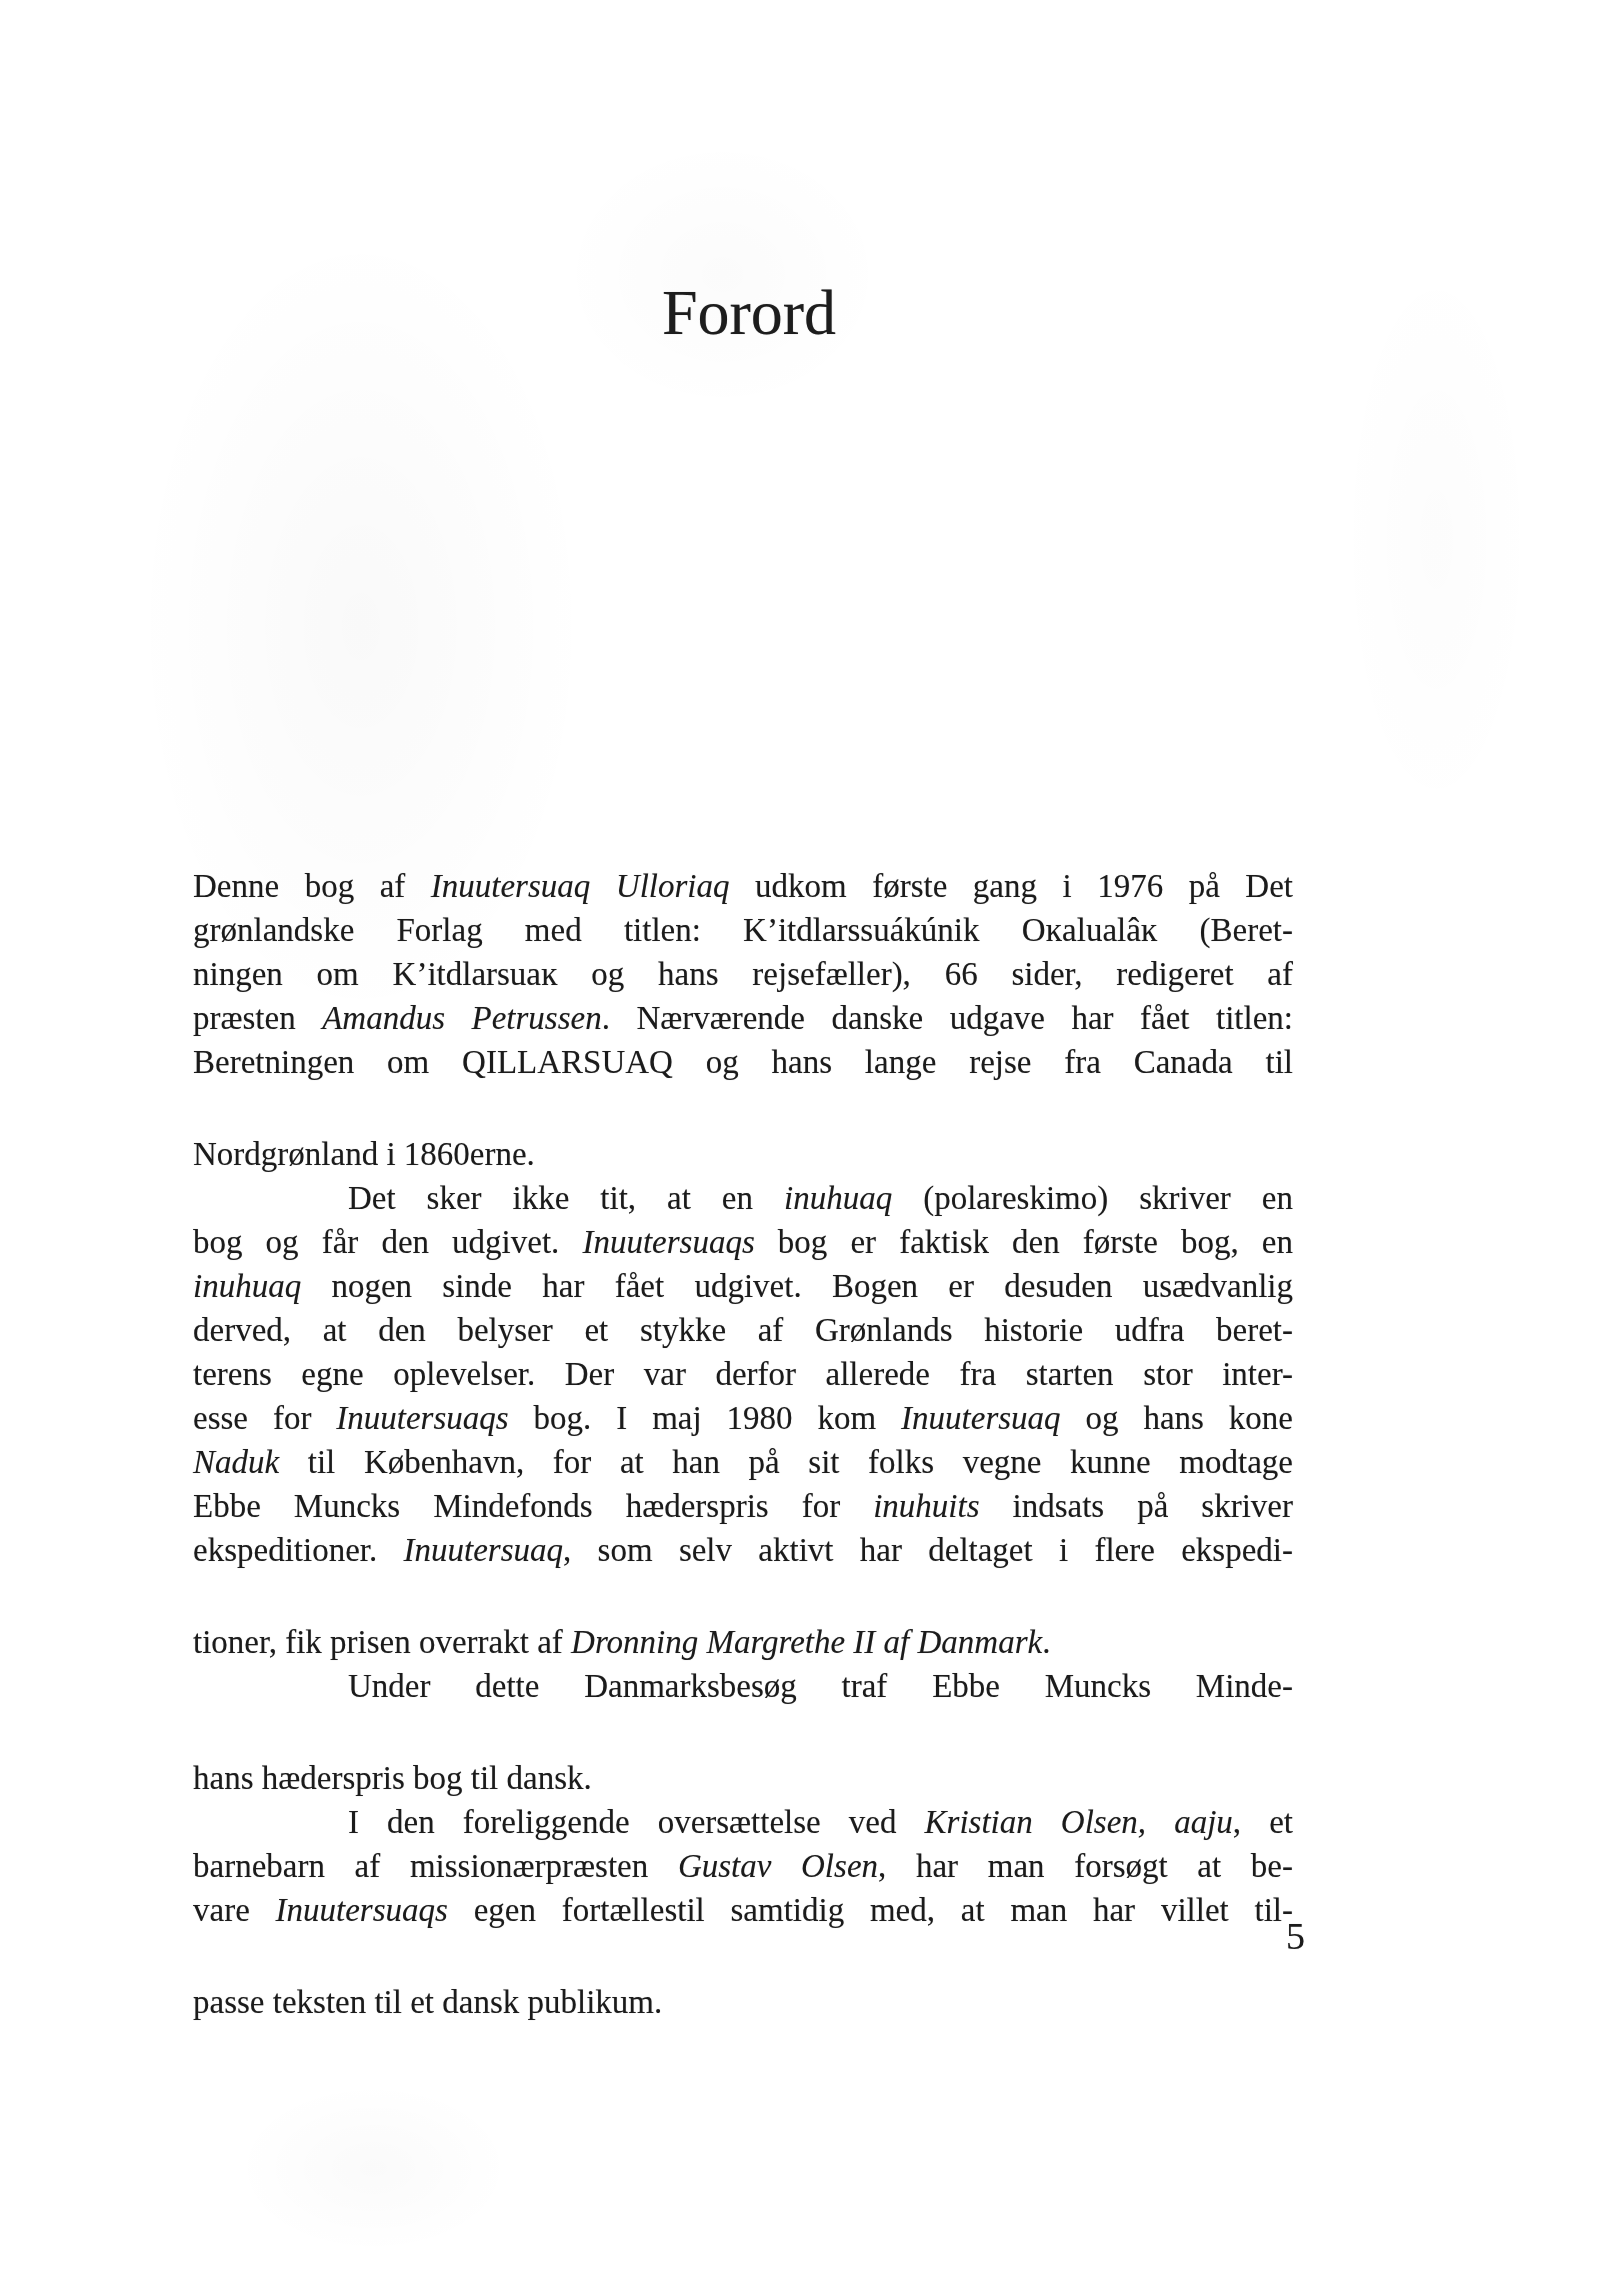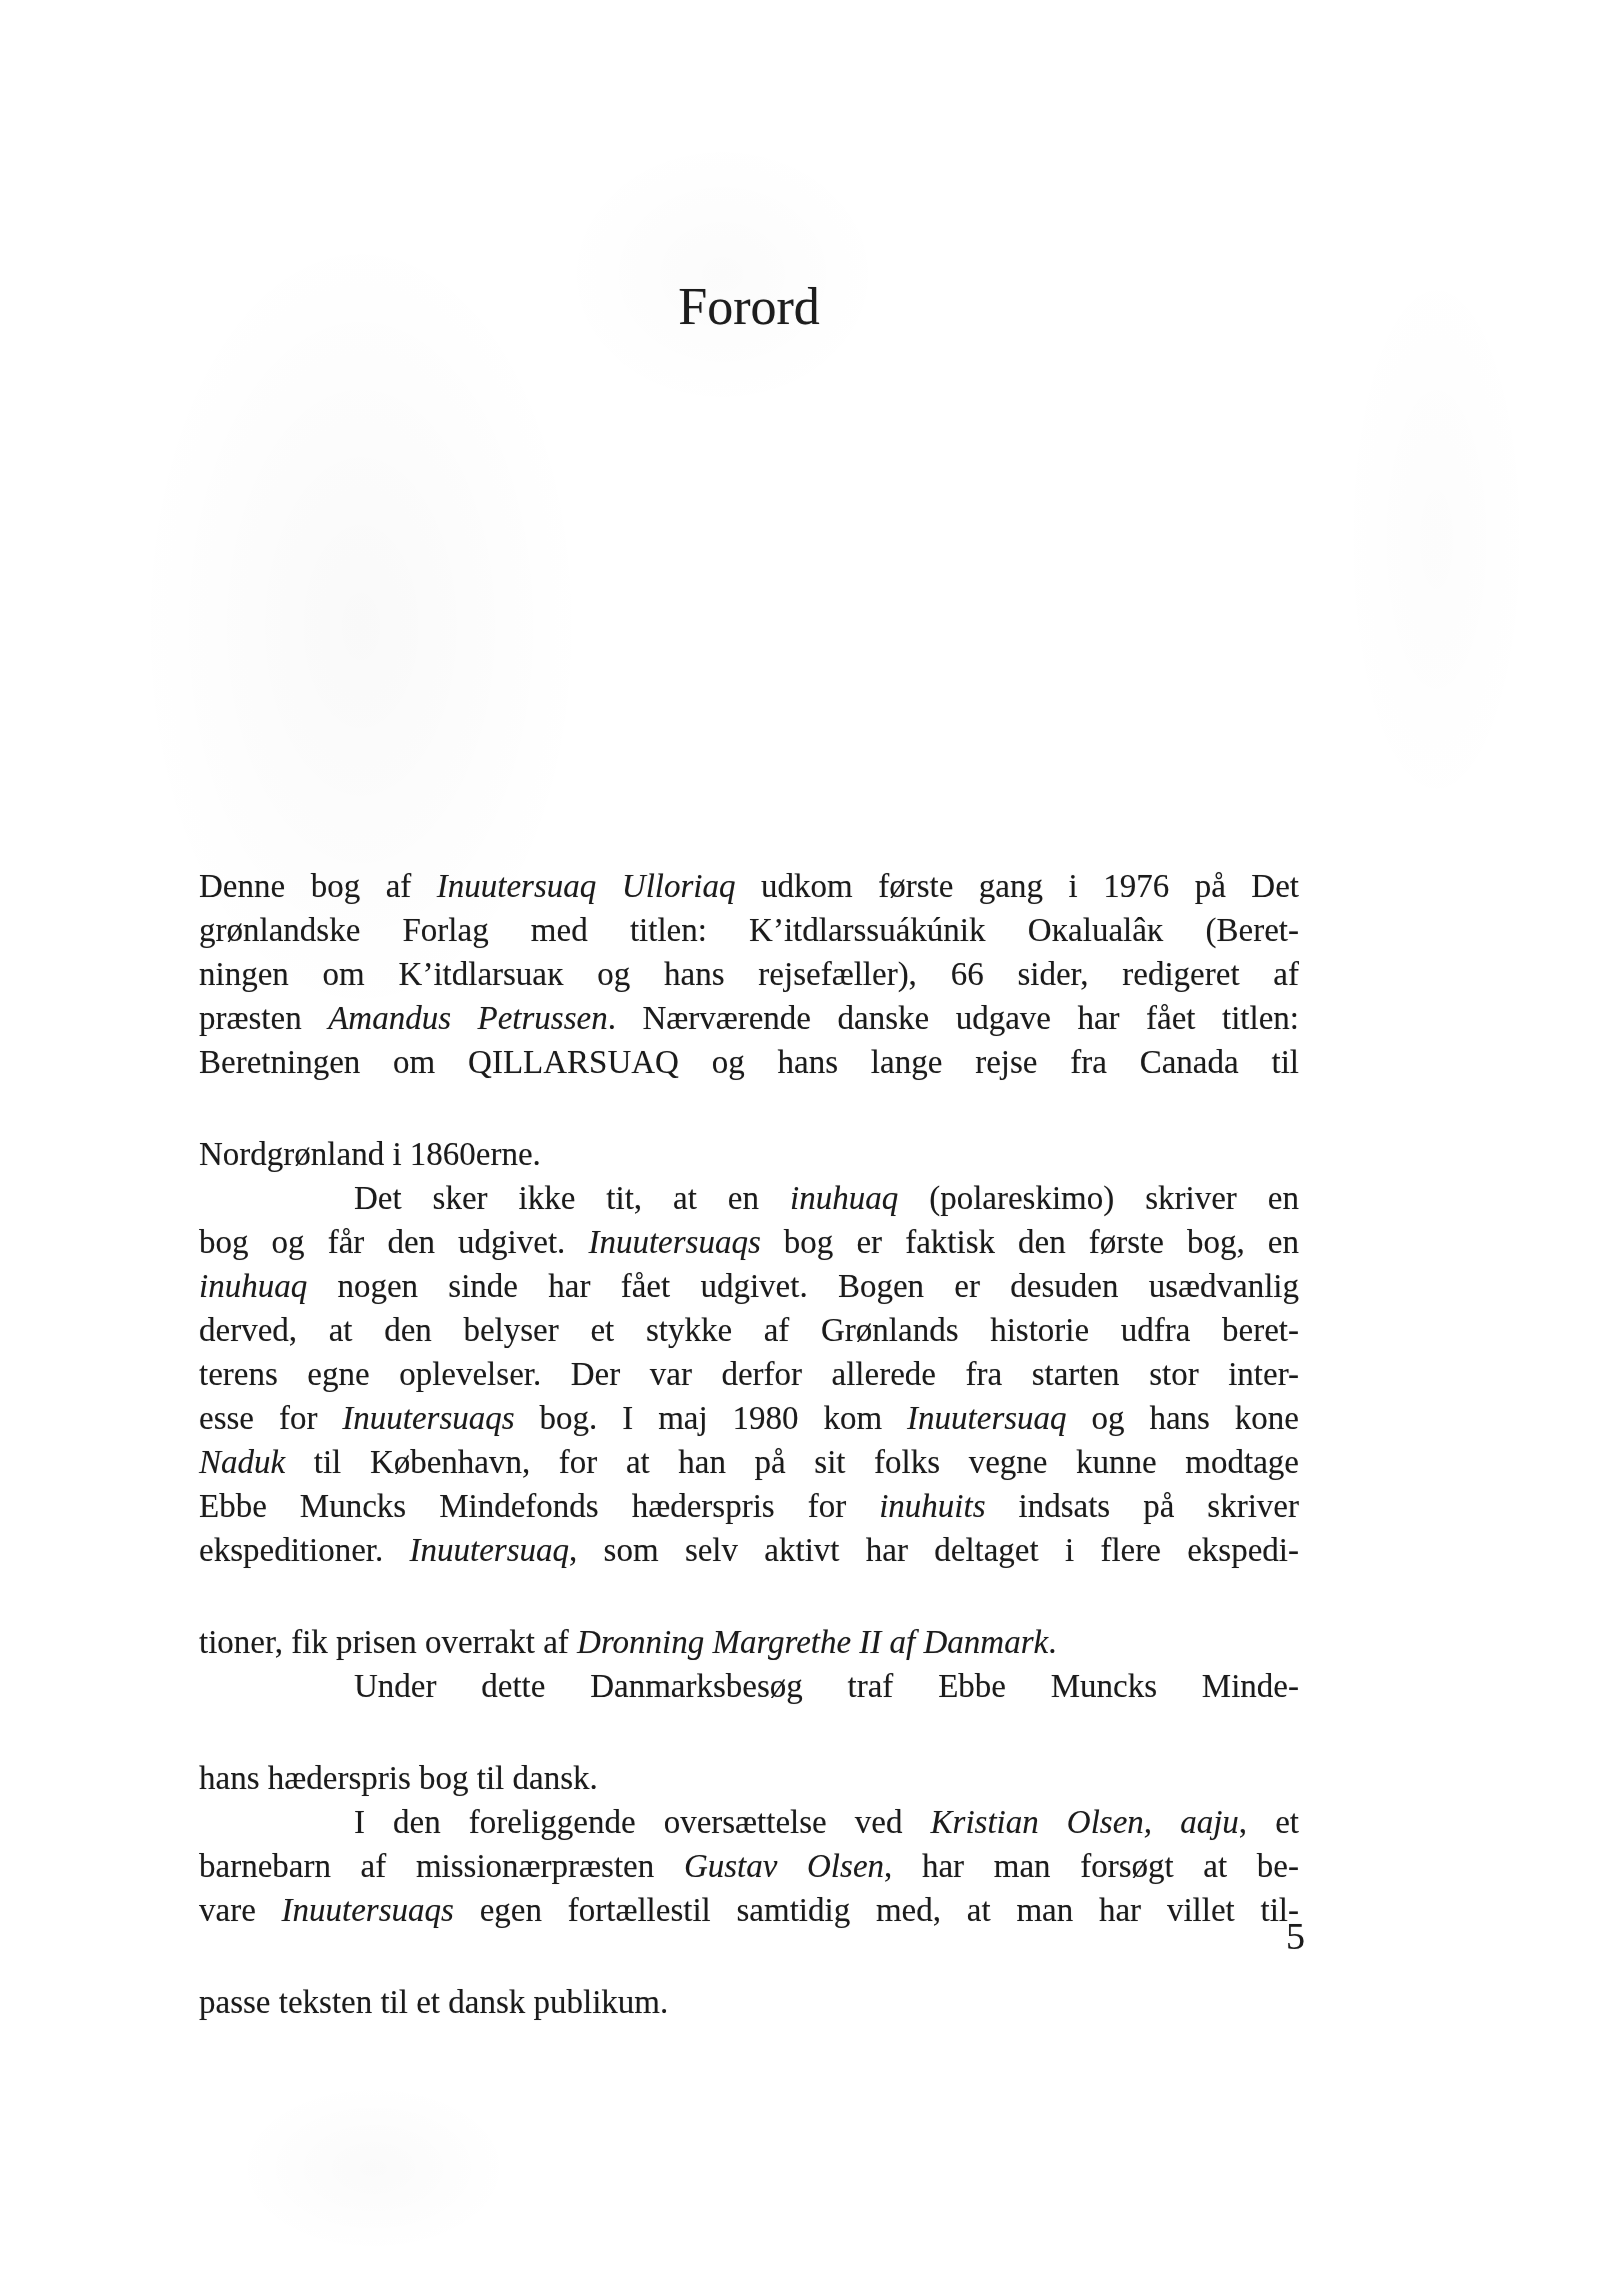--- a/index.html
+++ b/index.html
@@ -36,28 +36,28 @@
   .wash-d {
     left: 1312px; top: 166px; width: 249px; height: 747px;
     background: radial-gradient(closest-side, rgba(0,0,0,0.012), rgba(0,0,0,0.0) 80%);
   }
   .title {
     position: absolute;
     left: 199px;
     top: 281px;
     width: 1100px;
     text-align: center;
-    font-size: 52px;
+    font-size: 64px;
     line-height: 1;
     color: #1d1d1d;
     text-shadow: 0 0 0.8px rgba(20,20,20,0.4);
   }
   .body-text {
     position: absolute;
-    left: 199px;
+    left: 193px;
     top: 864px;
     width: 1100px;
     font-size: 33px;
     line-height: 44px;
     color: #1b1b1b;
     text-shadow: 0 0 0.8px rgba(20,20,20,0.35);
     font-family: Liberation Serif, serif;
   }
   .paragraph { margin: 0; }
   .line {

